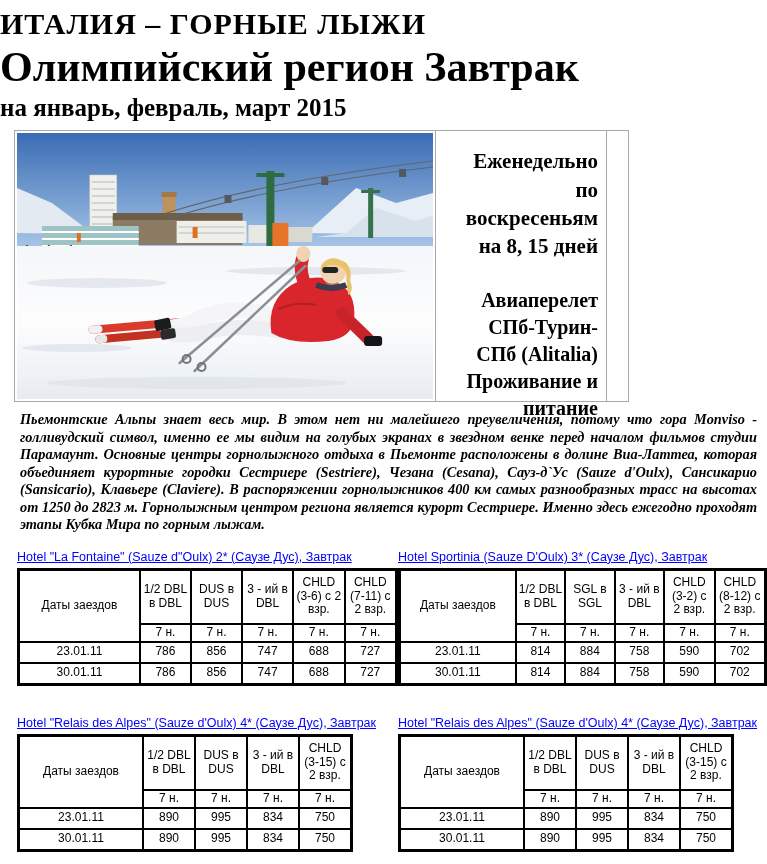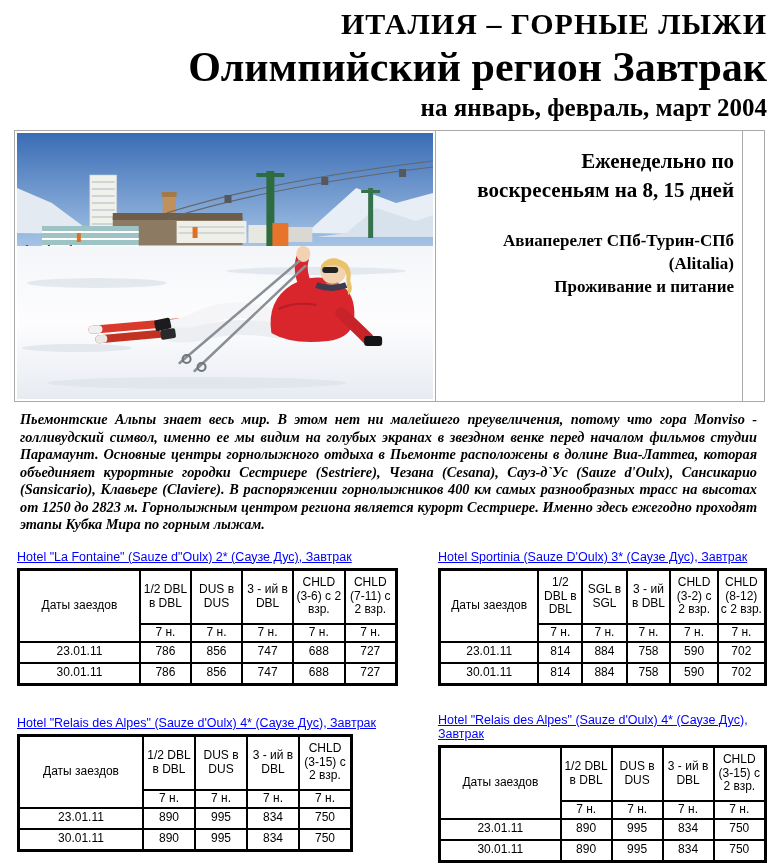--- a/index.html
+++ b/index.html
@@ -1,58 +1,58 @@
 <!DOCTYPE html>
 <html><head>
 <meta charset="utf-8">
 <style>
   html,body{margin:0;padding:0;}
   body{
     width:767px;height:864px;background:#ffffff;overflow:hidden;
     font-family:"Liberation Sans",sans-serif;color:#000;
   }
   
-  .title-block{text-align:right;}
+  .title-block{text-align:left;}
   .t1{font-family:"Liberation Serif",serif;font-weight:bold;font-size:30px;line-height:1.15;margin-top:7px;letter-spacing:1px;}
   .t2{font-family:"Liberation Serif",serif;font-weight:bold;font-size:42px;line-height:1.1;margin-top:2px;}
   .t3{font-family:"Liberation Serif",serif;font-weight:bold;font-size:25px;line-height:1.15;margin-top:4px;}
   
-  .hero{margin:8px 0 0 14px;width:751px;height:272px;border:1px solid #a9a9a9;display:flex;box-sizing:border-box;}
+  .hero{margin:8px 0 0 14px;width:615px;height:272px;border:1px solid #a9a9a9;display:flex;box-sizing:border-box;}
   .hero-photo{width:421px;flex-shrink:0;border-right:1px solid #a9a9a9;box-sizing:border-box;padding:2px;}
   .hero-photo svg{display:block;width:100%;height:100%;}
   .hero-text{flex:1;border-right:1px solid #a9a9a9;box-sizing:border-box;text-align:right;
     padding:16px 8px 0 14px;font-family:"Liberation Serif",serif;font-weight:bold;}
   .hero-spacer{width:21px;flex-shrink:0;}
   .offer-weekly{font-size:21px;line-height:1.35;margin-bottom:26px;}
-  .offer-line{font-size:17px;line-height:1.35;}
+  .offer-line{font-size:20px;line-height:1.35;}
   
   .intro{margin:9px 10px 0 20px;font-family:"Liberation Serif",serif;font-weight:bold;font-style:italic;
     font-size:14.3px;line-height:1.22;text-align:justify;}
   
   .tables{padding-left:17px;margin-top:13px;}
   .trow{display:flex;align-items:flex-start;}
   .trow2{margin-top:27px;}
   .tcol{width:381px;flex-shrink:0;}
-  .tcol:last-child{width:auto;flex:1;margin-left:40px;}
+  .tcol:last-child{width:auto;flex:1;}
   .hlink{color:#0000ff;text-decoration:underline;font-size:12.5px;display:inline-block;margin-bottom:4px;cursor:pointer;}
   table.price{border-collapse:collapse;border:3px solid #000;background:#fff;}
   table.price td{border:2px solid #000;text-align:center;vertical-align:middle;font-size:12px;padding:0 2px;line-height:1.15;}
   td.c-date{width:118px;}
   td.c-p{width:46px;}
   tr.hrow td{height:52px;}
   tr.srow td{height:16px;text-align:center;}
   tr.drow td{height:19px;}
 </style>
 </head>
 <body>
 
 <div class="title-block">
   <div class="t1">ИТАЛИЯ – ГОРНЫЕ ЛЫЖИ</div>
   <div class="t2">Олимпийский регион Завтрак</div>
-  <div class="t3">на январь, февраль, март 2004</div>
+  <div class="t3">на январь, февраль, март 2015</div>
 </div>
 
 <div class="hero">
   <div class="hero-photo">
     <svg viewBox="0 0 417 266" preserveAspectRatio="none">
       <defs>
         <linearGradient id="sky" x1="0" y1="0" x2="0" y2="1">
           <stop offset="0" stop-color="#3a6cb4"></stop>
             <stop offset="1" stop-color="#a9c7e8"></stop>
         </linearGradient>

